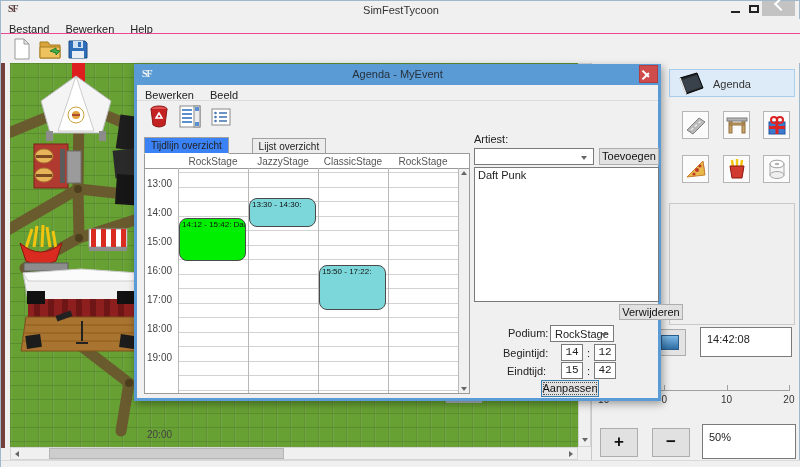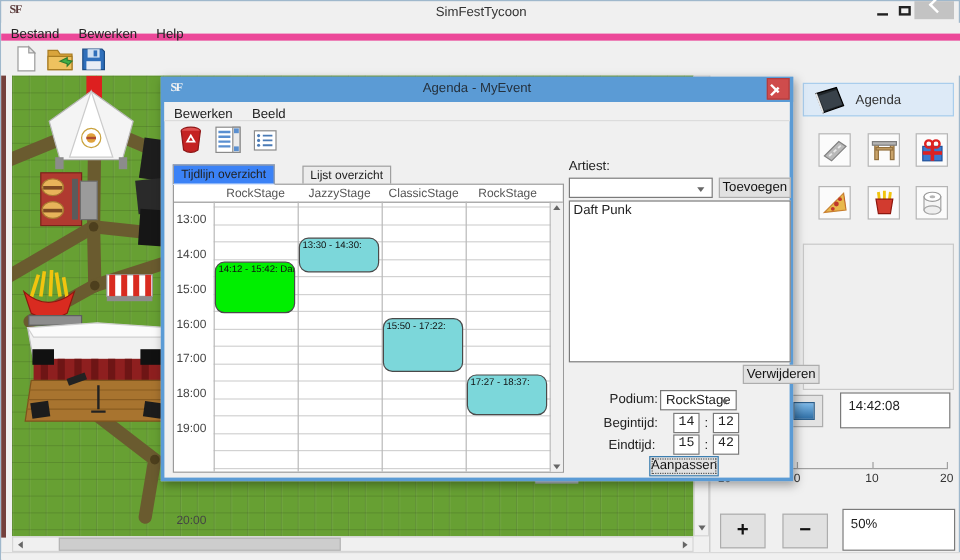--- a/index.html
+++ b/index.html
@@ -11,21 +11,21 @@
   #titlebar { left:0; top:0; width:800px; height:18px; }
   #app-logo { left:7px; top:2px; width:16px; height:14px; font:bold 10px "Liberation Serif",serif; color:#5a3a3a; letter-spacing:-1px; }
   #win-title { left:0; top:3px; width:800px; text-align:center; font-size:11px; color:#333; }
   .winbtn-min { left:730px; top:10px; width:9px; height:2px; background:#222; }
   .winbtn-max { left:748px; top:4px; width:10px; height:8px; border:2px solid #222; background:transparent; }
   .winbtn-close { left:761px; top:0; width:33px; height:15px; background:#c3c3c3; }
   .xbar { position:absolute; left:14px; top:2px; width:10px; height:2px; background:#fff; }
   .xbar.a { transform:rotate(45deg) translateY(4px); }
   .xbar.b { transform:rotate(-45deg) translateY(-4px); }
 
-  #menubar { left:0; top:18px; width:800px; height:15px; border-bottom:6px solid #ec4899; background:#f0f0f0; }
+  #menubar { left:0; top:18px; width:800px; height:15px; border-bottom:1px solid #ec4899; background:#f0f0f0; }
   .menu-item { display:inline-block; padding:1px 8px; font-size:11px; color:#222; }
   #main-toolbar { left:0; top:33px; width:800px; height:29px; background:#f0f0f0; }
   .tool-btn { position:absolute; top:3px; width:24px; height:24px; }
 
   
   #map { left:9px; top:62px; width:568px; height:384px; overflow:hidden;
     background-color:#67a033;
     background-image:
       linear-gradient(90deg, rgba(0,0,0,.12) 1px, transparent 1px),
       linear-gradient(rgba(0,0,0,.12) 1px, transparent 1px),
@@ -430,21 +430,20 @@
         <div class="time-label" style="top: 53px;">14:00</div>
         <div class="time-label" style="top: 82px;">15:00</div>
         <div class="time-label" style="top: 111px;">16:00</div>
         <div class="time-label" style="top: 140px;">17:00</div>
         <div class="time-label" style="top: 169px;">18:00</div>
         <div class="time-label" style="top: 198px;">19:00</div>
         <div class="time-label" style="top: 227px; margin-top: 48px;">20:00</div>
         <div class="event" style="left: 34px; width: 67px; top: 63.8px; height: 43.5px; background: rgb(0, 239, 0);">14:12 - 15:42: Daft Punk</div>
         <div class="event" style="left: 104px; width: 67px; top: 43.5px; height: 29px; background: rgb(124, 215, 218);">13:30 - 14:30:</div>
         <div class="event" style="left: 174px; width: 67px; top: 111.167px; height: 44.4667px; background: rgb(124, 215, 218);">15:50 - 17:22:</div>
-        <div class="event" style="left: 244px; width: 67px; top: 158.05px; height: 33.8333px; background: rgb(124, 215, 218);">17:27 - 18:37:</div>
       </div>
 
     <span class="lbl" style="left:337px; top:66px">Artiest:</span>
     <div class="combo" id="artist-combo">
         <span class="arrow ar-down"></span>
       </div>
     <div class="btn" id="btn-toevoegen">Toevoegen</div>
     <div class="abs" id="artist-list">
         <div class="list-item">Daft Punk</div>
       </div>

